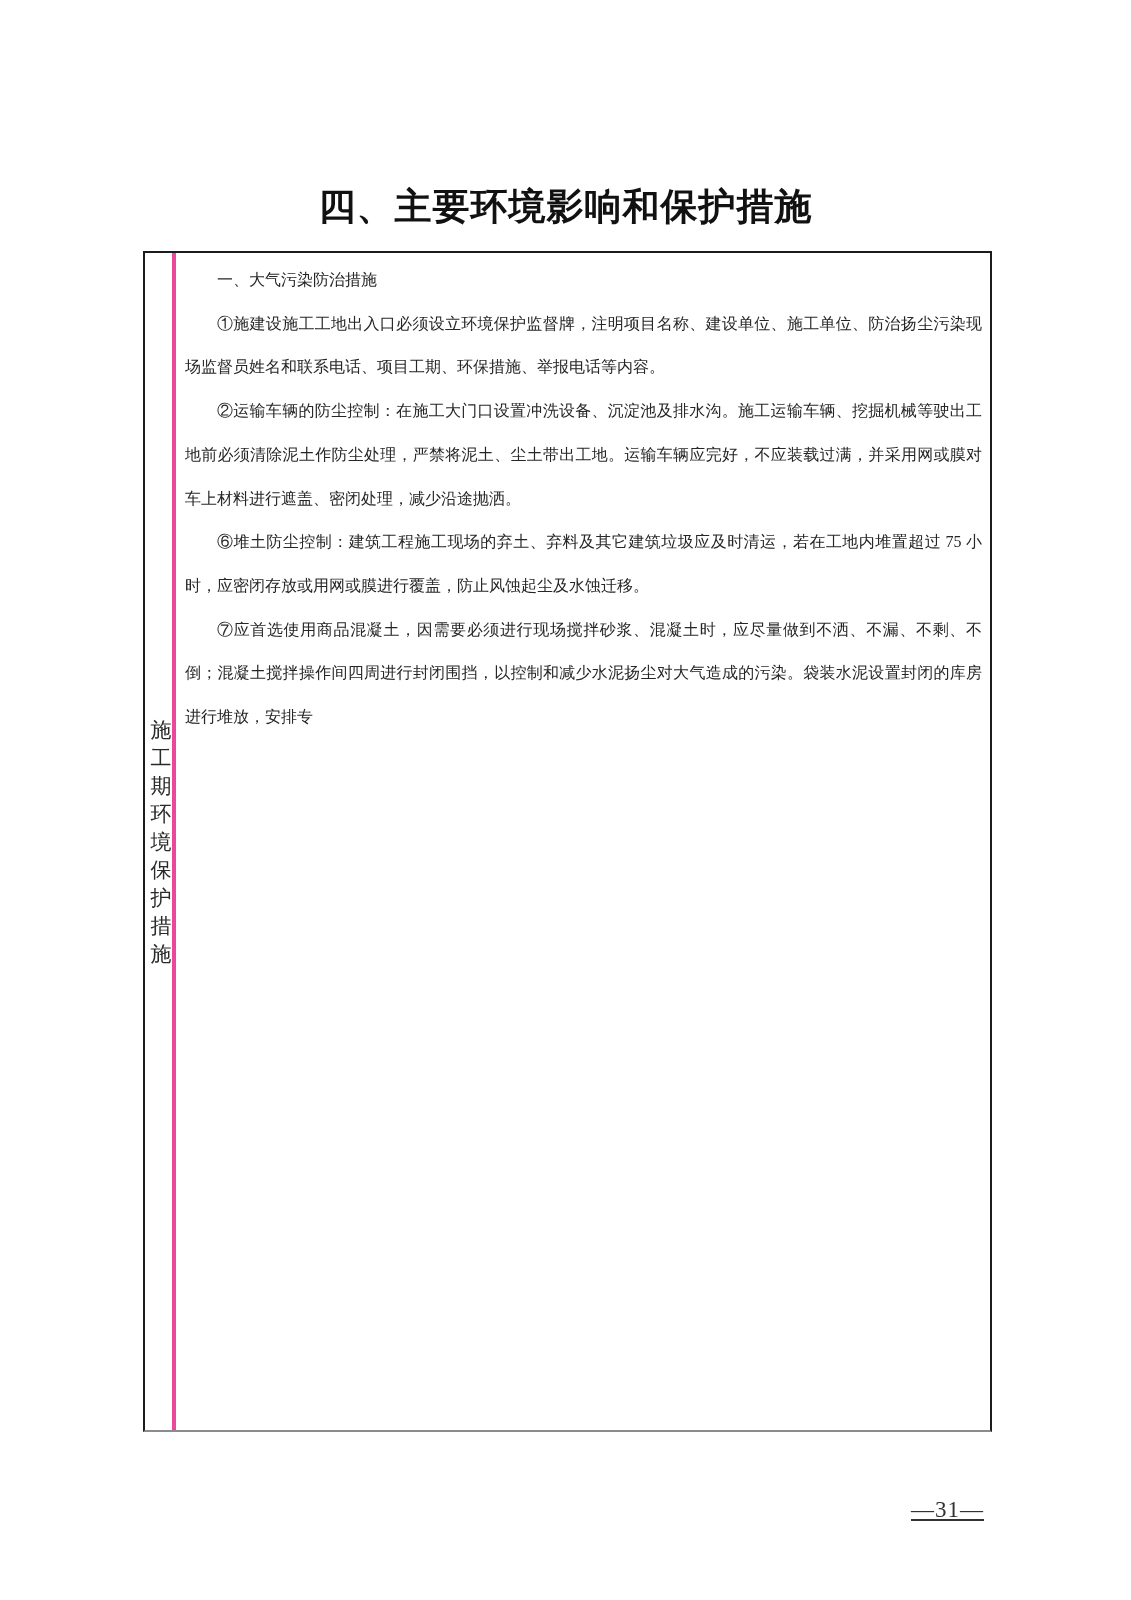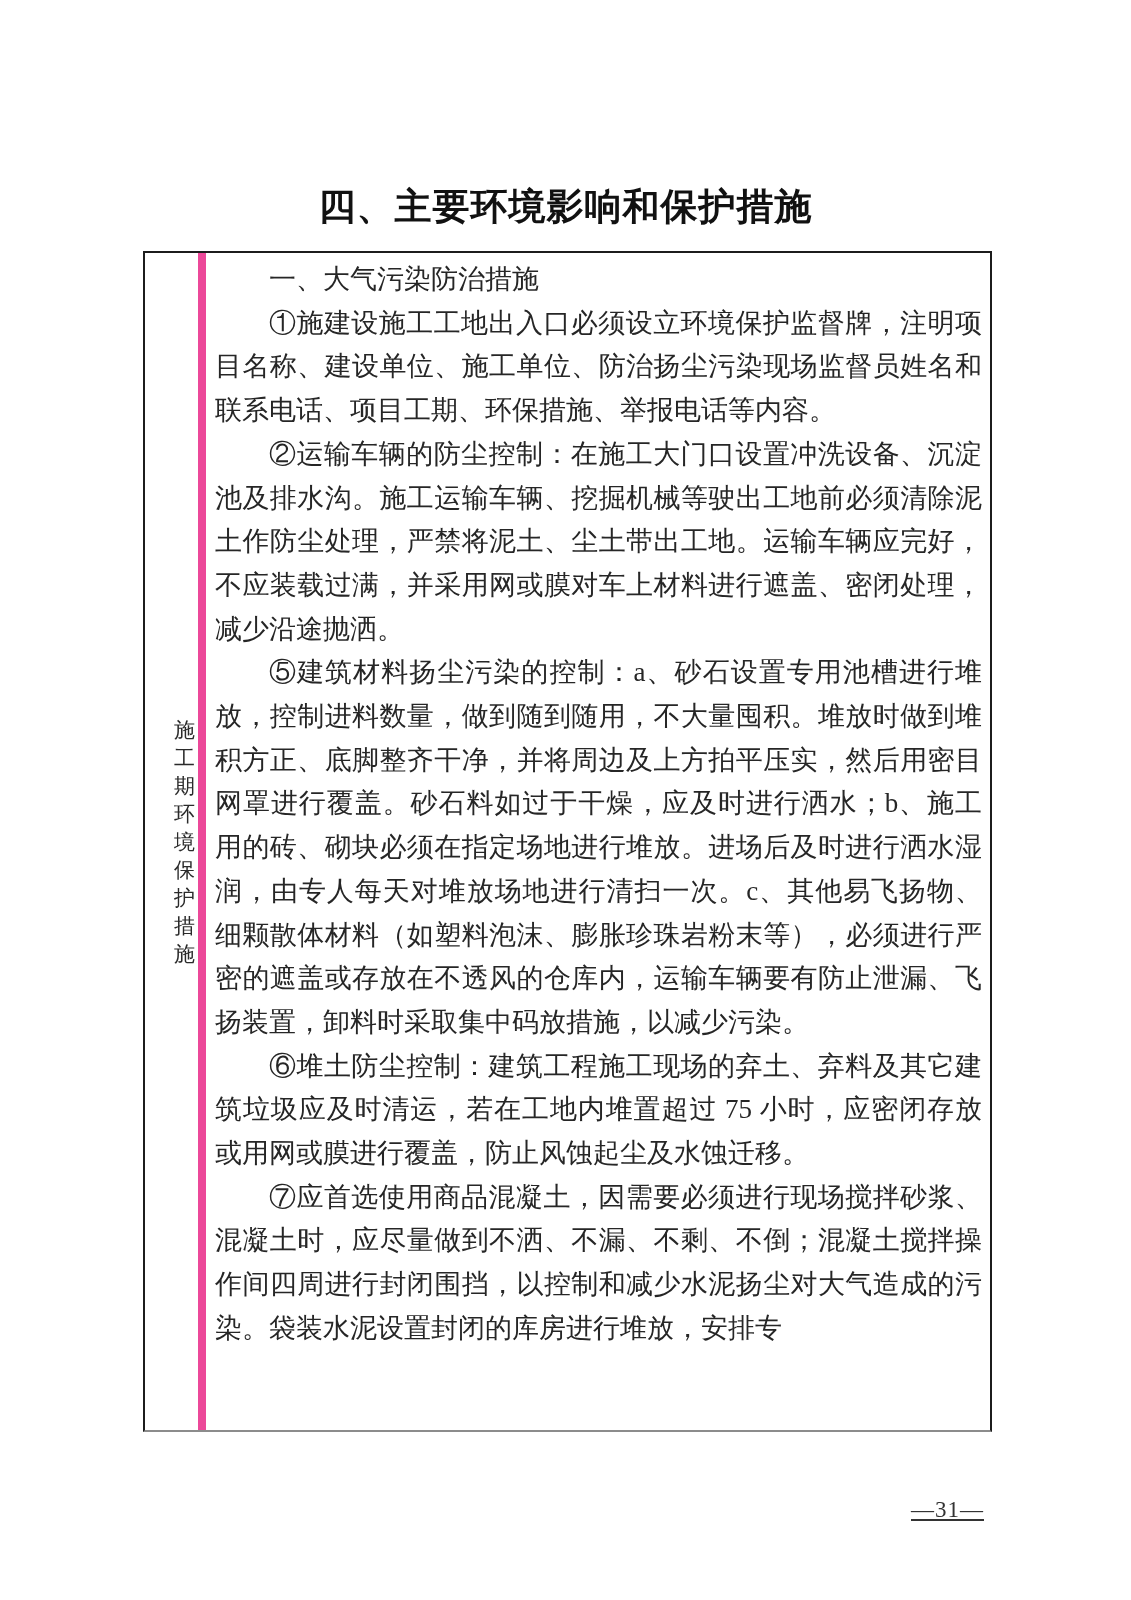--- a/index.html
+++ b/index.html
@@ -33,42 +33,41 @@
     height: 1181px;
     box-sizing: border-box;
     border: 2px solid #1c1c1c;
     border-bottom-color: #8c8c8c;
     display: flex;
     background: #ffffff;
   }
   .row-header-cell {
     flex: 0 0 27px;
     width: 27px;
-    border-right: 8px solid #ec4899;
+    border-right: 4px solid #ec4899;
     display: flex;
     align-items: center;
-    justify-content: center;
-    margin-left: 26px;
+    justify-content: flex-end;
   }
   .vertical-label {
     width: 22px;
     font-size: 21px;
     line-height: 28px;
     text-align: center;
     word-break: break-all;
     color: #2a2a2a;
   }
   .content-cell {
     flex: 1 1 auto;
     padding: 5px 8px 0 9px;
     overflow: hidden;
   }
   .para {
     margin: 0;
-    font-size: 27px;
+    font-size: 16px;
     line-height: 43.7px;
     text-align: justify;
     text-indent: 2em;
     color: #262626;
   }
   .page-number {
     position: absolute;
     top: 1497px;
     right: 147px;
     font-size: 23px;
@@ -85,20 +84,19 @@
 <div class="doc-table">
 
   <div class="row-header-cell">
     <div class="vertical-label">施工期环境保护措施</div>
   </div>
 
   <div class="content-cell">
     <p class="para">一、大气污染防治措施</p>
     <p class="para">①施建设施工工地出入口必须设立环境保护监督牌，注明项目名称、建设单位、施工单位、防治扬尘污染现场监督员姓名和联系电话、项目工期、环保措施、举报电话等内容。</p>
     <p class="para">②运输车辆的防尘控制：在施工大门口设置冲洗设备、沉淀池及排水沟。施工运输车辆、挖掘机械等驶出工地前必须清除泥土作防尘处理，严禁将泥土、尘土带出工地。运输车辆应完好，不应装载过满，并采用网或膜对车上材料进行遮盖、密闭处理，减少沿途抛洒。</p>
-    <p class="para">⑤建筑材料扬尘污染的控制：a、砂石设置专用池槽进行堆放，控制进料数量，做到随到随用，不大量囤积。堆放时做到堆积方正、底脚整齐干净，并将周边及上方拍平压实，然后用密目网罩进行覆盖。砂石料如过于干燥，应及时进行洒水；b、施工用的砖、砌块必须在指定场地进行堆放。进场后及时进行洒水湿润，由专人每天对堆放场地进行清扫一次。c、其他易飞扬物、细颗散体材料（如塑料泡沫、膨胀珍珠岩粉末等），必须进行严密的遮盖或存放在不透风的仓库内，运输车辆要有防止泄漏、飞扬装置，卸料时采取集中码放措施，以减少污染。</p>
     <p class="para">⑥堆土防尘控制：建筑工程施工现场的弃土、弃料及其它建筑垃圾应及时清运，若在工地内堆置超过 75 小时，应密闭存放或用网或膜进行覆盖，防止风蚀起尘及水蚀迁移。</p>
     <p class="para">⑦应首选使用商品混凝土，因需要必须进行现场搅拌砂浆、混凝土时，应尽量做到不洒、不漏、不剩、不倒；混凝土搅拌操作间四周进行封闭围挡，以控制和减少水泥扬尘对大气造成的污染。袋装水泥设置封闭的库房进行堆放，安排专</p>
   </div>
 
 </div>
 
 <div class="page-number">—31—</div>
 
 </body></html>

